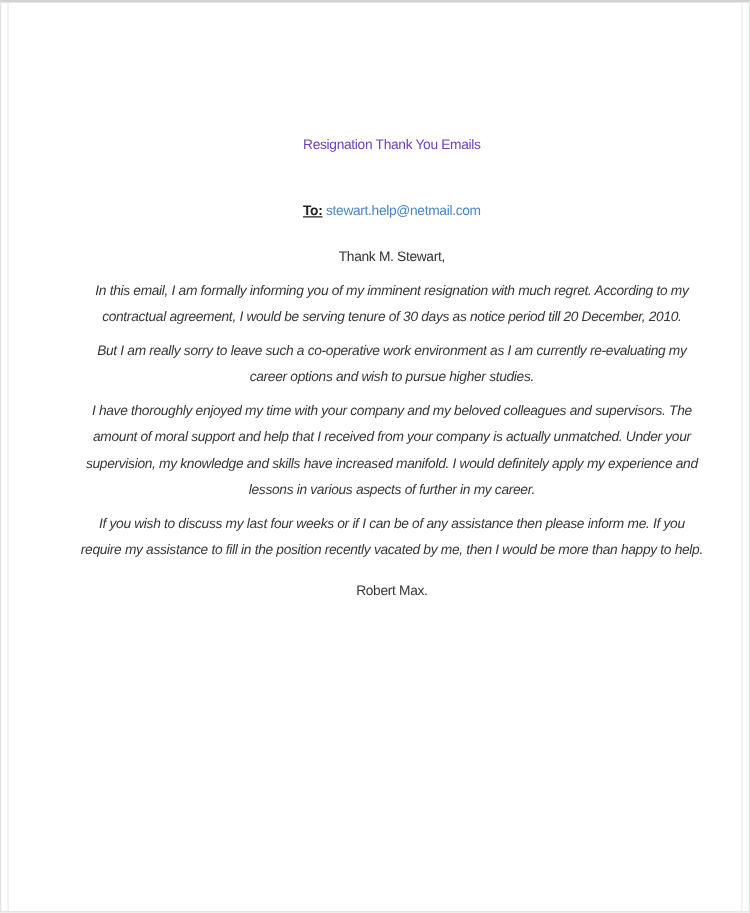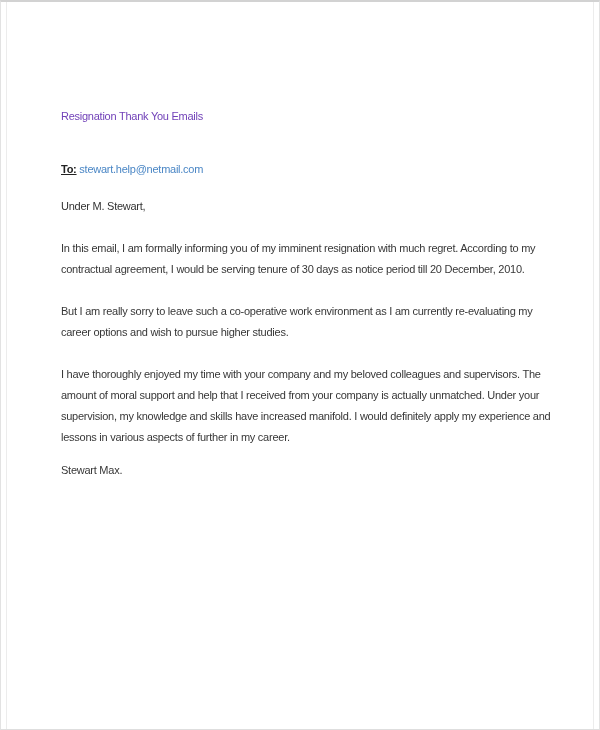--- a/index.html
+++ b/index.html
@@ -28,65 +28,69 @@
   }
   .page {
     position: relative;
     padding: 104px 35px 0 60px;
     width: 600px;
   }
   .page, .page p, .page a, .page div {
     font-size: 11px;
     letter-spacing: -0.25px;
     line-height: 21px;
+    text-align: center;
   }
   .title-link {
     display: inline-block;
     margin: 0;
     color: #7141b8;
     text-decoration: none;
     cursor: pointer;
   }
   .to-line { margin: 32px 0 0 0; color: #2b2b2b; }
   .to-label { font-weight: bold; color: #222222; text-decoration: underline; }
   .email-link { color: #4a86c5; text-decoration: none; cursor: pointer; }
   .salutation { margin: 16px 0 0 0; color: #333333; }
   p.body {
-    margin: 21px 0 0 0;
+    margin: 6px 0 0 0;
     color: #373737;
     white-space: pre-line;
     width: 505px;
+    font-style: italic;
   }
   .closing { margin: 12px 0 0 0; color: #373737; }
   .signature { margin: 12px 0 0 0; color: #373737; }
 </style>
 </head>
 <body>
 
 <div class="page-frame"></div>
 
 <div class="page">
 
   <a class="title-link">Resignation Thank You Emails</a>
 
   <div class="to-line">
     <span class="to-label">To:</span>
     <a class="email-link">stewart.help@netmail.com</a>
   </div>
 
-  <div class="salutation">Under M. Stewart,</div>
+  <div class="salutation">Thank M. Stewart,</div>
 
   <p class="body">In this email, I am formally informing you of my imminent resignation with much regret. According to my
 contractual agreement, I would be serving tenure of 30 days as notice period till 20 December, 2010.</p>
 
   <p class="body">But I am really sorry to leave such a co-operative work environment as I am currently re-evaluating my
 career options and wish to pursue higher studies.</p>
 
   <p class="body">I have thoroughly enjoyed my time with your company and my beloved colleagues and supervisors. The
 amount of moral support and help that I received from your company is actually unmatched. Under your
 supervision, my knowledge and skills have increased manifold. I would definitely apply my experience and
 lessons in various aspects of further in my career.</p>
 
+  <p class="body">If you wish to discuss my last four weeks or if I can be of any assistance then please inform me. If you
+require my assistance to fill in the position recently vacated by me, then I would be more than happy to help.</p>
 
 
-  <div class="signature">Stewart Max.</div>
+  <div class="signature">Robert Max.</div>
 
 </div>
 
 </body></html>

